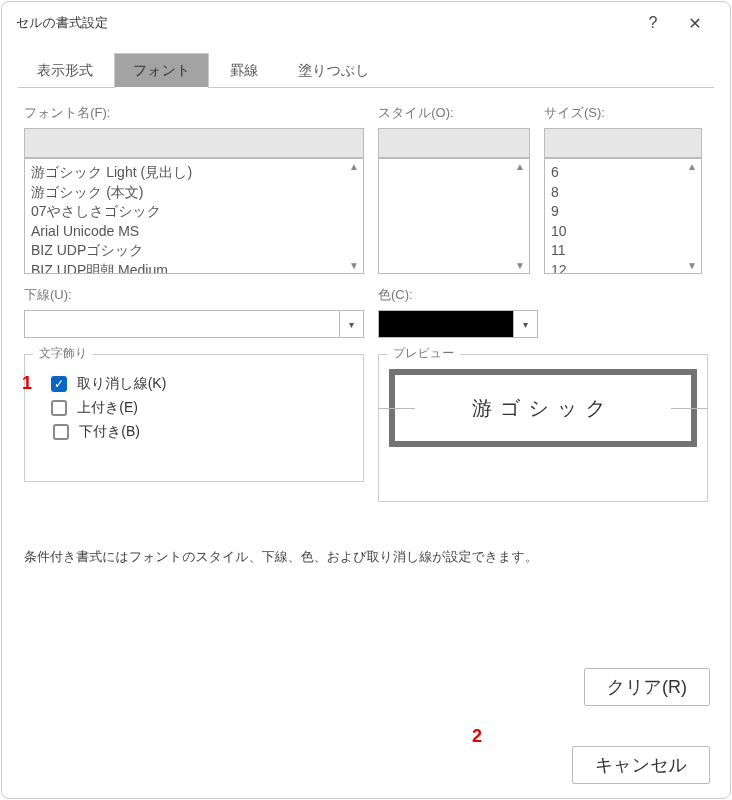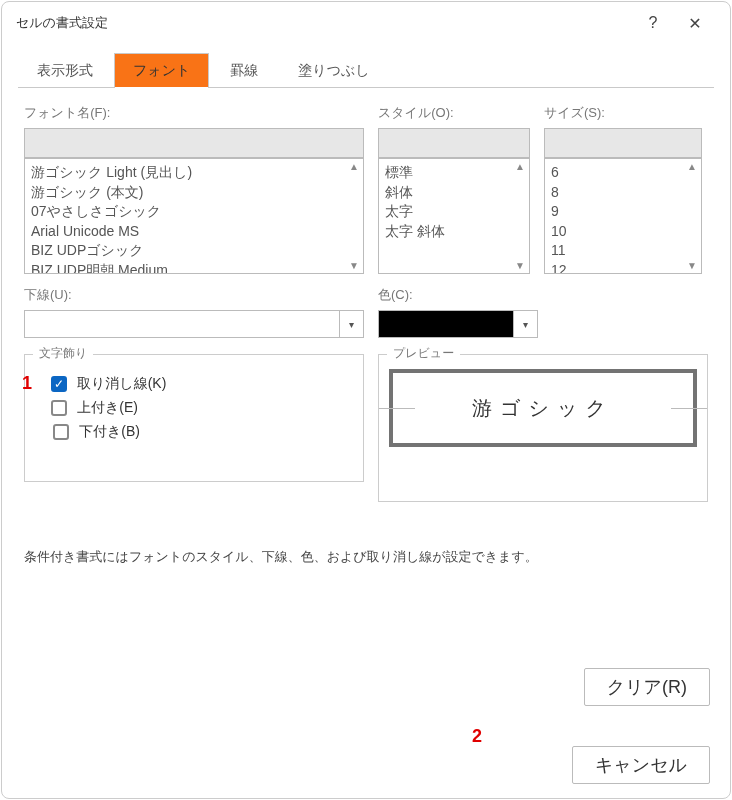--- a/index.html
+++ b/index.html
@@ -54,21 +54,21 @@
     font-size: 14px;
     color: #555;
     border: 1px solid transparent;
     border-bottom: none;
     margin-right: 2px;
     position: relative;
     top: 1px;
   }
   .tab.active {
     border-color: #c9c9c9;
-    background: #f97316;
+    background: #a3a3a3;
     color: #333;
   }
   .tab.active::after {
     content: "";
     position: absolute;
     left: 0; right: 0; bottom: -1px;
     height: 2px;
     background: #fff;
   }
   .content {
@@ -157,21 +157,21 @@
     justify-content: center;
     font-size: 12px;
     color: #fff;
     background: #fff;
   }
   .cbox.checked {
     background: #0b66c3;
     border-color: #0b66c3;
   }
   .preview-box {
-    border: 4px solid #737373;
+    border: 6px solid #737373;
     height: 78px;
     display: flex;
     align-items: center;
     justify-content: center;
     font-size: 20px;
     letter-spacing: 8px;
     font-family: "Yu Gothic", serif;
     color: #333;
   }
   .note {
@@ -248,26 +248,20 @@
           <div class="scroll-ind">
               <span>▲</span>
               <span>▼</span>
             </div>
         </div>
       </div>
       <div class="col style-col">
         <div class="label"><span>スタイル(O):</span></div>
         <div class="textbox"></div>
         <div class="listbox" style="height:116px">
-          <div class="items">
-            <div>標準</div>
-            <div>斜体</div>
-            <div>太字</div>
-            <div>太字 斜体</div>
-          </div>
           <div class="scroll-ind">
               <span>▲</span>
               <span>▼</span>
             </div>
         </div>
       </div>
       <div class="col size-col">
         <div class="label">サイズ(S):</div>
         <div class="textbox"></div>
         <div class="listbox" style="height:116px">

